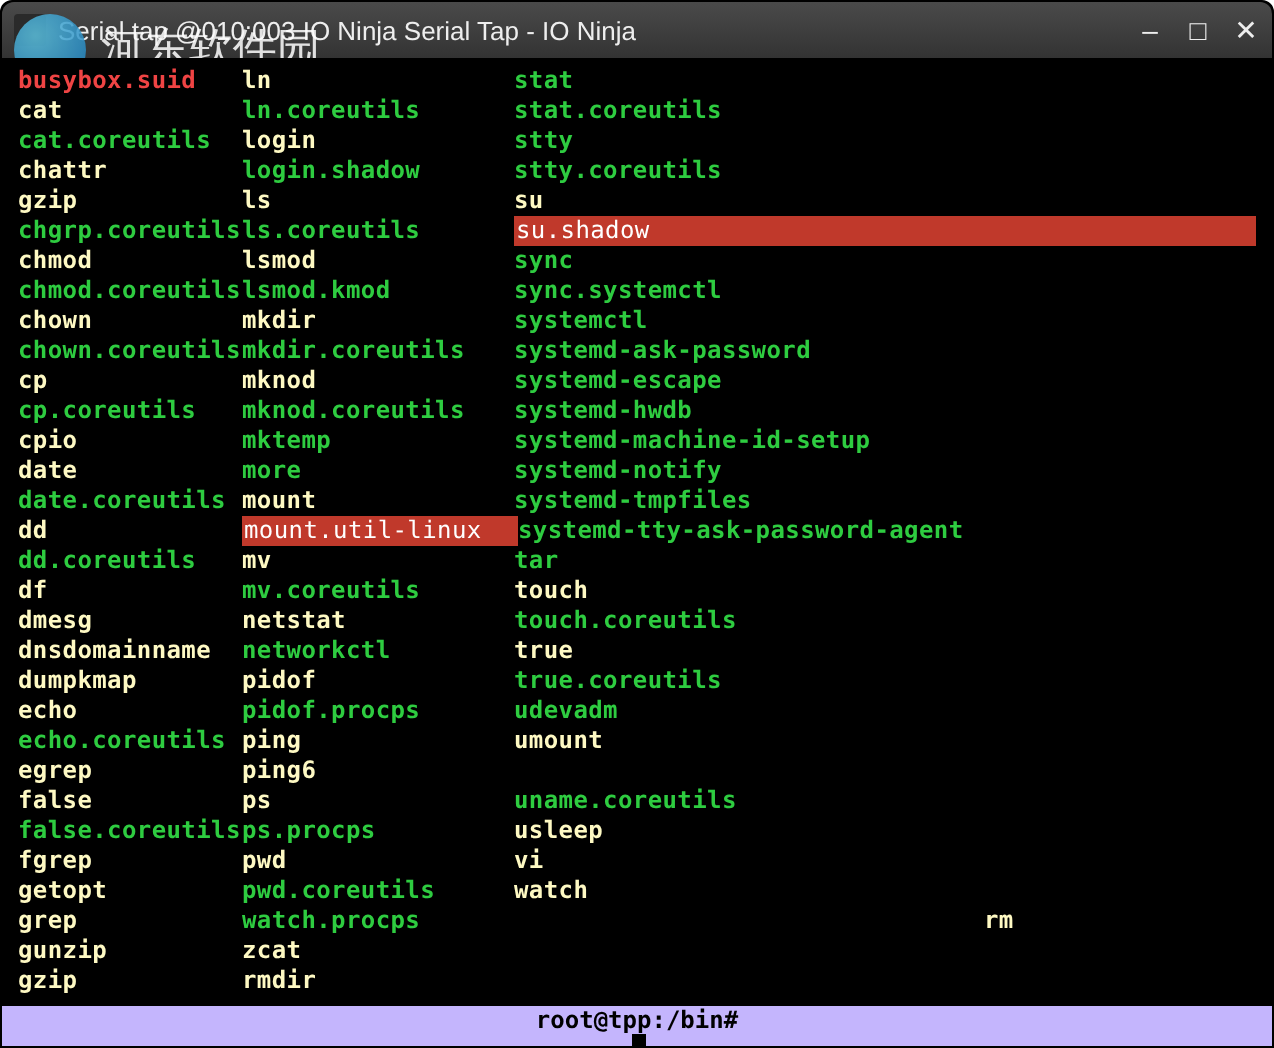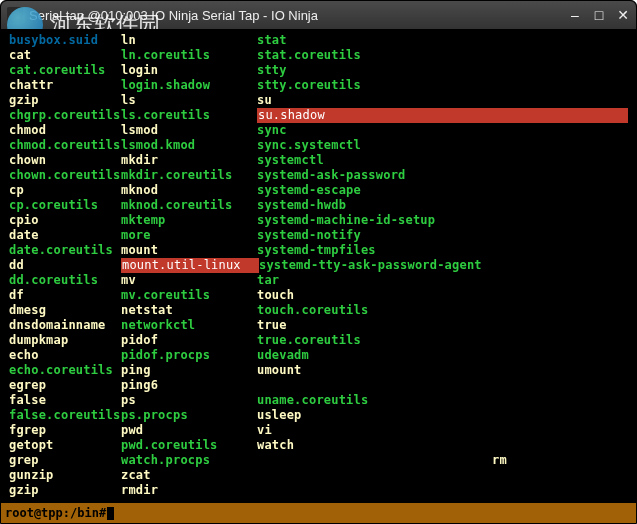--- a/index.html
+++ b/index.html
@@ -14,23 +14,23 @@
   .title-controls { display: flex; gap: 10px; }
   .tc { width: 14px; height: 14px; display:flex; align-items:center; justify-content:center; color:#eee; font-size:14px; cursor:pointer;}
   .terminal { position:absolute; top:28px; left:0; right:0; bottom:20px; background:#000; padding: 4px 8px; line-height: 15px; letter-spacing: 0.2px;}
   .row { display:flex; }
   .col { white-space: pre; }
   .col.c0 { width: 112px; }
   .col.c1 { width: 136px; }
   .col.c2 { flex:1; }
   .cy { color: #fef9c3; font-weight: bold;}
   .gr { color: #2ecc40; font-weight: bold;}
-  .gy { color: #0369a1; font-weight: bold;}
+  .gy { color: #ef4444; font-weight: bold;}
   .hl { background: #c0392b; color: #fff; padding:0 1px;}
-  .prompt-bar { position:absolute; bottom:0; left:0; right:0; height:20px; background:#a16207; color:#000; display:flex; align-items:center; padding:0 4px; font-weight:bold;}
+  .prompt-bar { position:absolute; bottom:0; left:0; right:0; height:20px; background:#c4b5fd; color:#000; display:flex; align-items:center; padding:0 4px; font-weight:bold;flex-direction:column;}
   .prompt-bar .wh { color:#000; }
   .cursor { display:inline-block; width:7px; height:13px; background:#000; margin-left:1px;}
   .watermark { position:absolute; top:6px; left:6px; pointer-events:none; opacity:0.85; color:#fff; font-family: sans-serif;}
   .watermark .logo { width:36px;height:36px;border-radius:50%;background:radial-gradient(circle at 30% 30%, #5bc0de, #1a7bbd);display:inline-block;vertical-align:middle;}
   .watermark .t1 { font-size:22px; font-weight:normal; vertical-align:middle; margin-left:4px;}
   .watermark .t2 { position:absolute; top:26px; left:44px; font-size:12px; color:#aaa; letter-spacing:1px;}
 </style>
 </head>
 <body>
 

